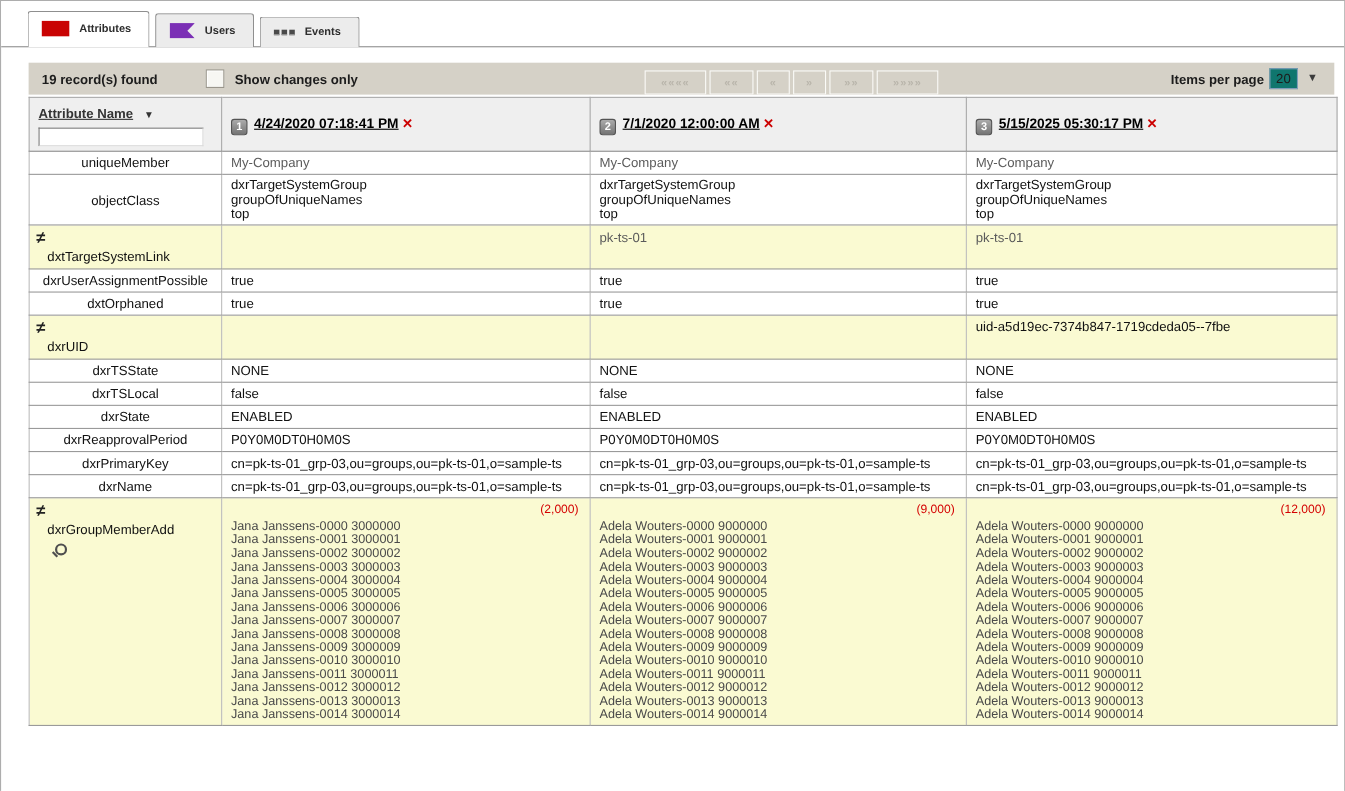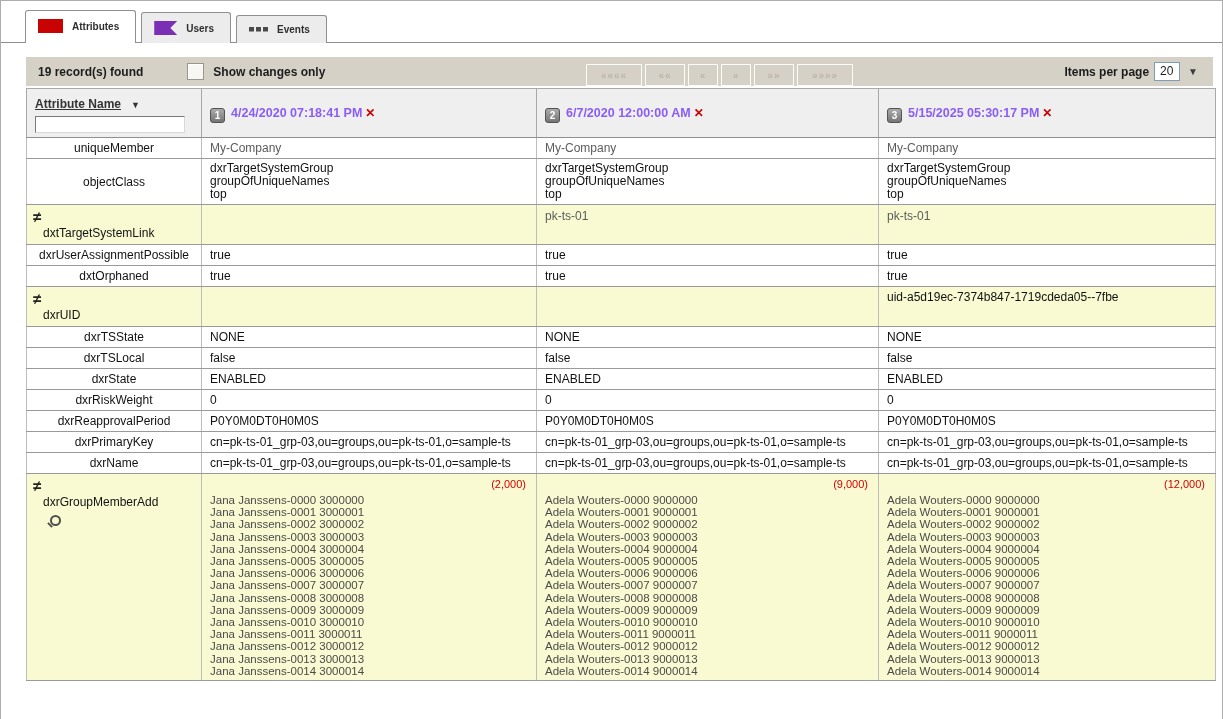--- a/index.html
+++ b/index.html
@@ -40,21 +40,21 @@
   .pager { position:absolute; left:560px; top:7px; display:flex; }
   .pgbtn {
     background:#d5d1c7; border:1px solid #fbfbf8; color:#b9b5ab;
     font-family:"Liberation Sans",sans-serif; font-weight:bold; font-size:10px;
     height:22px; margin-right:3px; text-align:center; padding:0; letter-spacing:1px;
   }
   .pgbtn:nth-child(1), .pgbtn:nth-child(6) { width:56px; }
   .pgbtn:nth-child(2), .pgbtn:nth-child(5) { width:40px; }
   .pgbtn:nth-child(3), .pgbtn:nth-child(4) { width:30px; }
   .ipp { margin-left:auto; display:flex; align-items:center; gap:5px; }
-  .ipp-box { background:#ffffff; border:1px solid #7f9db9; font-weight:normal; font-size:12px; padding:1px 5px 2px 5px; min-width:26px; }
+  .ipp-box { background:#0f766e; border:1px solid #7f9db9; font-weight:normal; font-size:12px; padding:1px 5px 2px 5px; min-width:26px; }
   .ipp-arrow { font-size:10px; color:#3c3c3c; cursor:pointer; padding:2px 3px; }
 
   
   table.cmp { margin:2px 9px 0 25px; width:1189px; border-collapse:collapse; table-layout:fixed; }
   .cmp th, .cmp td { border:1px solid #bdbdbd; }
   .cmp th { background:#efefef; border-color:#a8a8a8; border-bottom-color:#8f8f8f; height:42px; padding:4px 8px; text-align:left; font-weight:normal; }
   th.attr-th { vertical-align:top; padding-top:5px; }
   .attr-sort { font-weight:bold; font-size:12px; color:#333; text-decoration:underline; cursor:pointer; }
   .sort-arrow { font-size:9px; color:#333; margin-left:10px; cursor:pointer; }
   .filter-input {
@@ -62,21 +62,21 @@
     border:1px solid; border-color:#7a7a7a #d9d9d9 #d9d9d9 #7a7a7a; background:#fff; padding:0 3px;
     font-family:"Liberation Sans",sans-serif;
   }
   .col-head { white-space:nowrap; vertical-align:middle; }
   .badge {
     display:inline-block; width:15px; height:15px; border-radius:3px;
     background:linear-gradient(#ababab,#757575); border:1px solid #545454;
     color:#fff; font-size:10px; font-weight:bold; line-height:14px; text-align:center;
     vertical-align:-2px; margin-right:6px;
   }
-  .date-link { font-weight:bold; font-size:12.5px; color:#8b5cf6; cursor:pointer; }
+  .date-link { font-weight:bold; font-size:12.5px; color:#000000; text-decoration:underline; cursor:pointer; }
   .xicon { color:#cc0000; font-weight:bold; font-size:12px; margin-left:3px; cursor:pointer; }
 
   .cmp td { font-size:12px; color:#111; padding:3px 8px; vertical-align:middle; border-bottom-color:#9a9a9a; background:#fff; }
   td.name { text-align:center; }
   tr.changed td { background:#fafad2; vertical-align:top; padding-top:4px; }
   tr.changed td.name { text-align:left; padding-left:6px; }
   .neq { display:block; font-size:15px; font-weight:bold; line-height:16px; color:#222; }
   .cname { display:block; padding-left:10px; line-height:16px; }
   .line { line-height:13px; }
   a.vlink { color:#5b5b5b; cursor:pointer; display:inline-block; line-height:13px; }
@@ -144,21 +144,21 @@
     <thead>
       <tr>
         <th class="attr-th">
           <span class="attr-sort">Attribute Name</span><span class="sort-arrow">▼</span>
           <input class="filter-input" type="text" value="" style="">
         </th>
         <th class="col-head">
           <span class="badge">1</span><a class="date-link">4/24/2020 07:18:41 PM</a><span class="xicon">✕</span>
         </th>
         <th class="col-head">
-          <span class="badge">2</span><a class="date-link">6/7/2020 12:00:00 AM</a><span class="xicon">✕</span>
+          <span class="badge">2</span><a class="date-link">7/1/2020 12:00:00 AM</a><span class="xicon">✕</span>
         </th>
         <th class="col-head">
           <span class="badge">3</span><a class="date-link">5/15/2025 05:30:17 PM</a><span class="xicon">✕</span>
         </th>
       </tr>
     </thead>
     <tbody id="rows">
         <tr>
           <td class="name"><span>uniqueMember</span></td>
           <td>
@@ -264,32 +264,20 @@
         <tr>
           <td class="name"><span>dxrState</span></td>
           <td>
             <div class="line">ENABLED</div>
           </td>
           <td>
             <div class="line">ENABLED</div>
           </td>
           <td>
             <div class="line">ENABLED</div>
-          </td>
-        </tr>
-        <tr>
-          <td class="name"><span>dxrRiskWeight</span></td>
-          <td>
-            <div class="line">0</div>
-          </td>
-          <td>
-            <div class="line">0</div>
-          </td>
-          <td>
-            <div class="line">0</div>
           </td>
         </tr>
         <tr>
           <td class="name"><span>dxrReapprovalPeriod</span></td>
           <td>
             <div class="line">P0Y0M0DT0H0M0S</div>
           </td>
           <td>
             <div class="line">P0Y0M0DT0H0M0S</div>
           </td>

